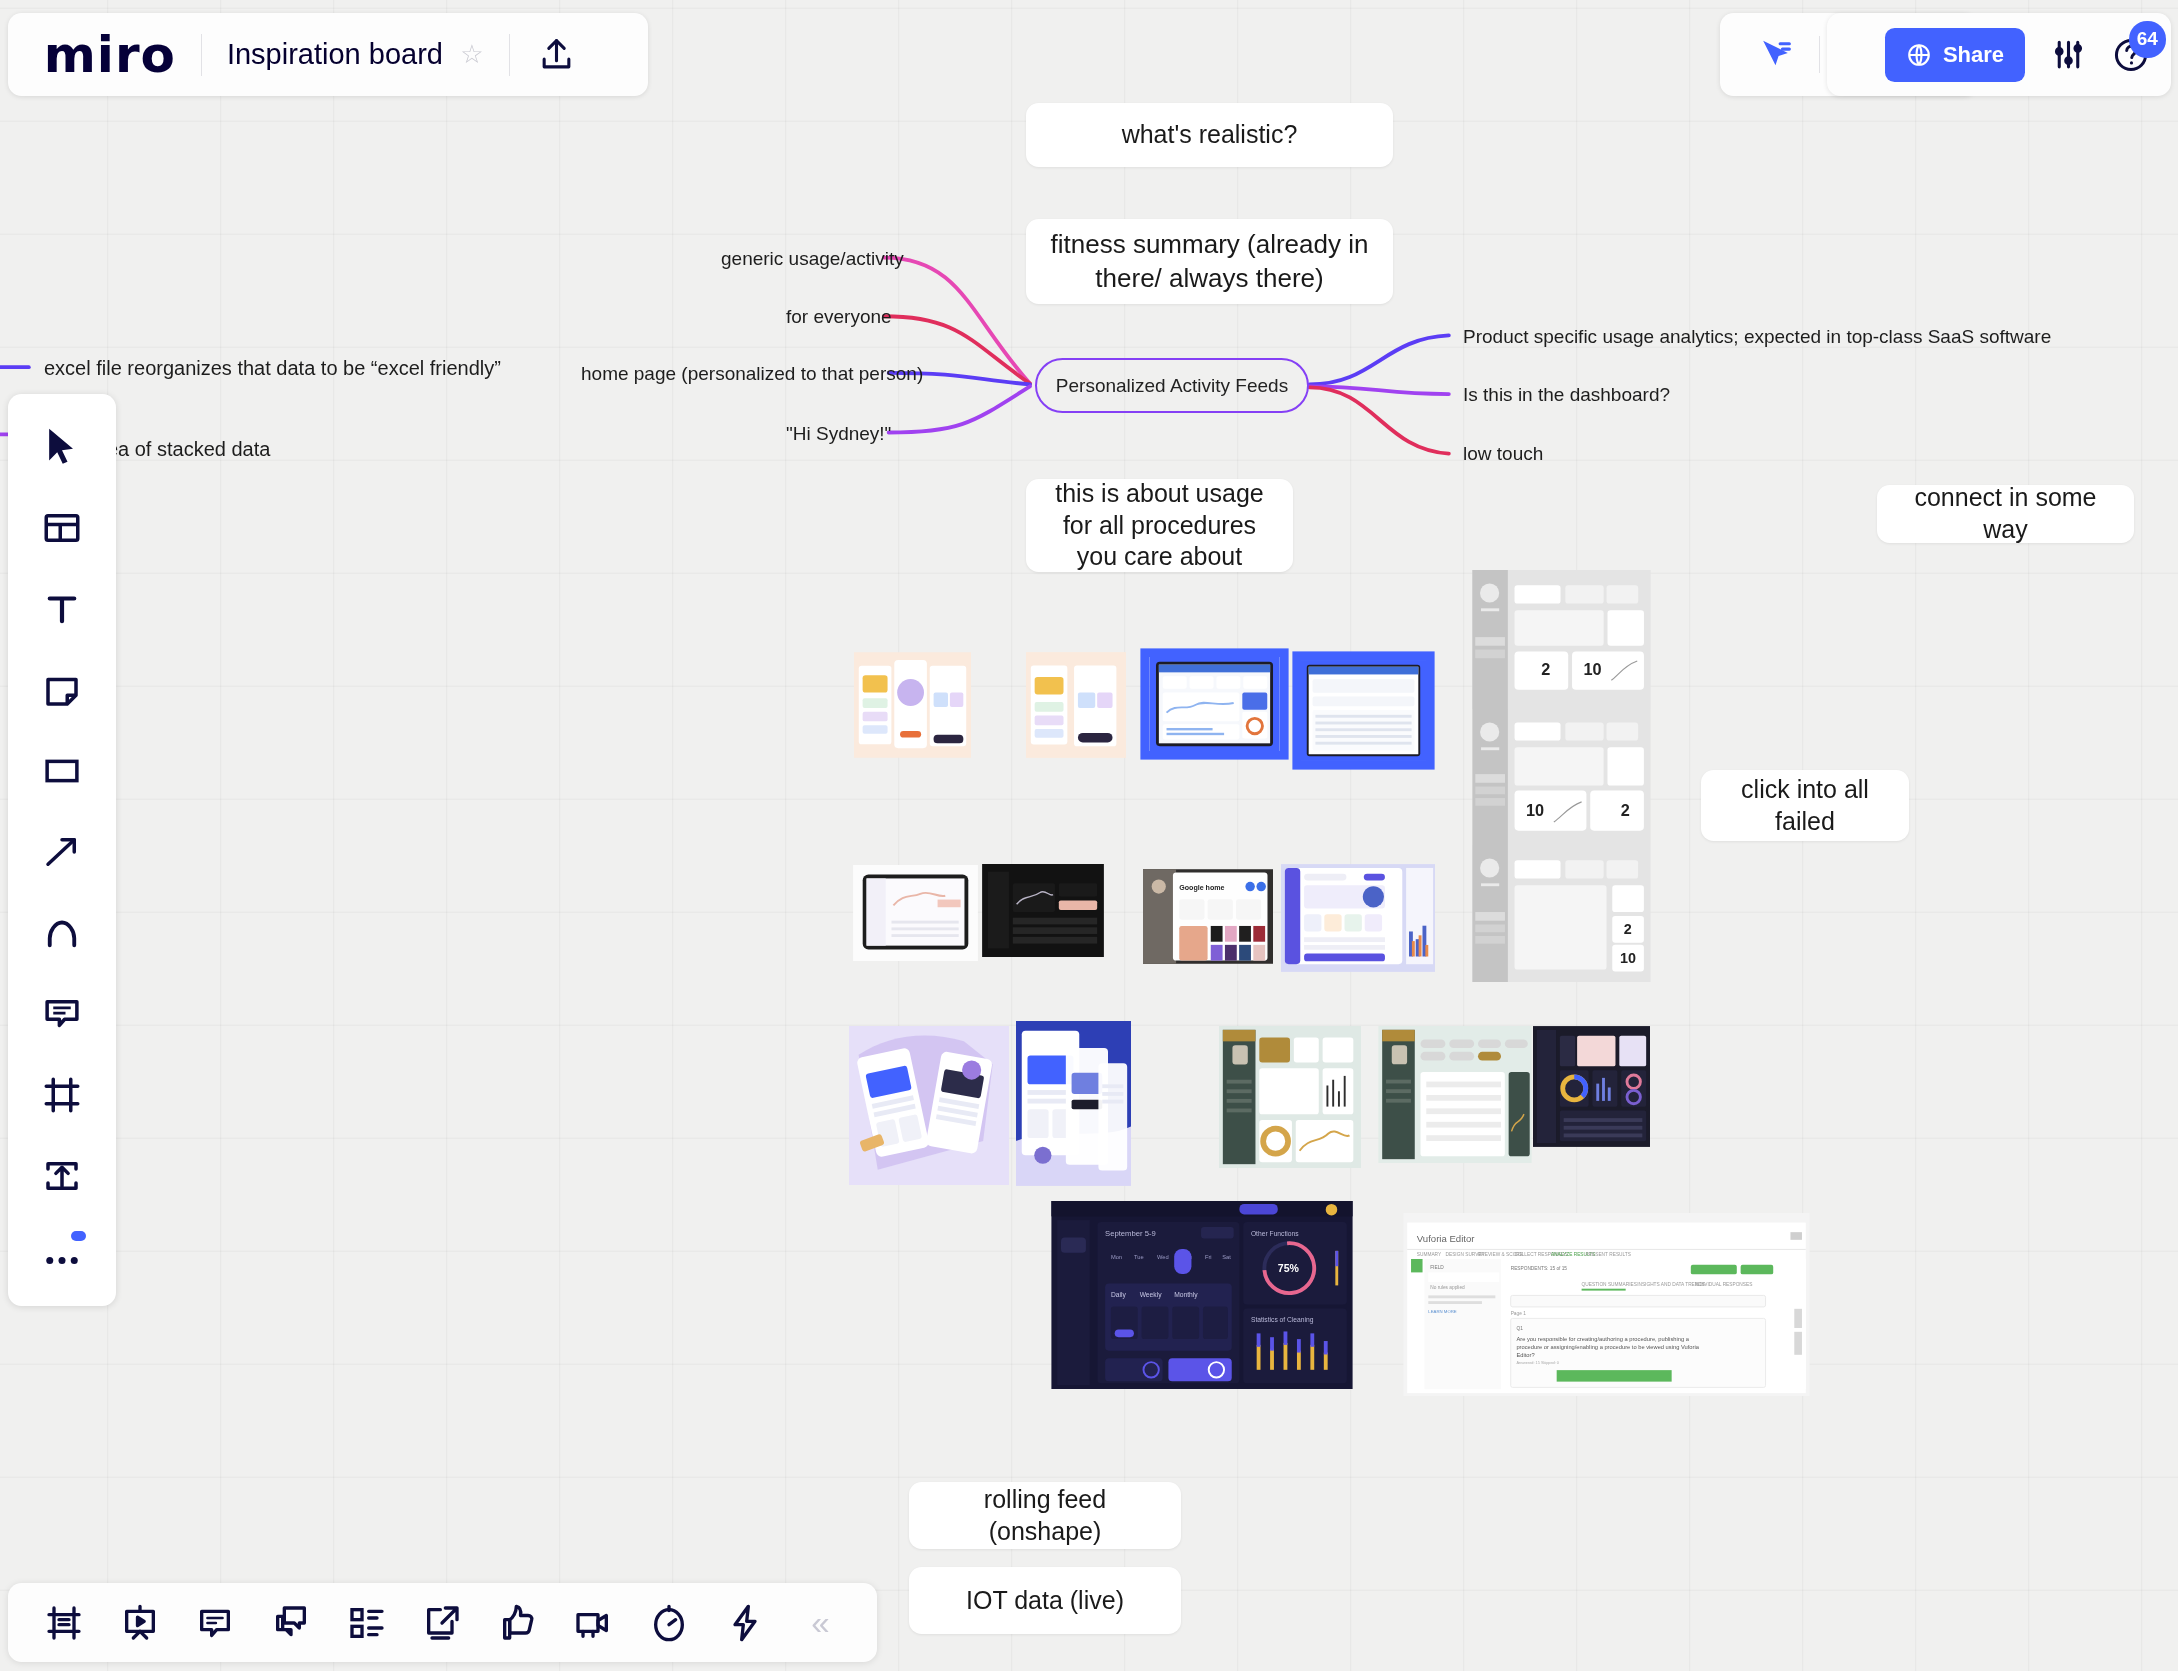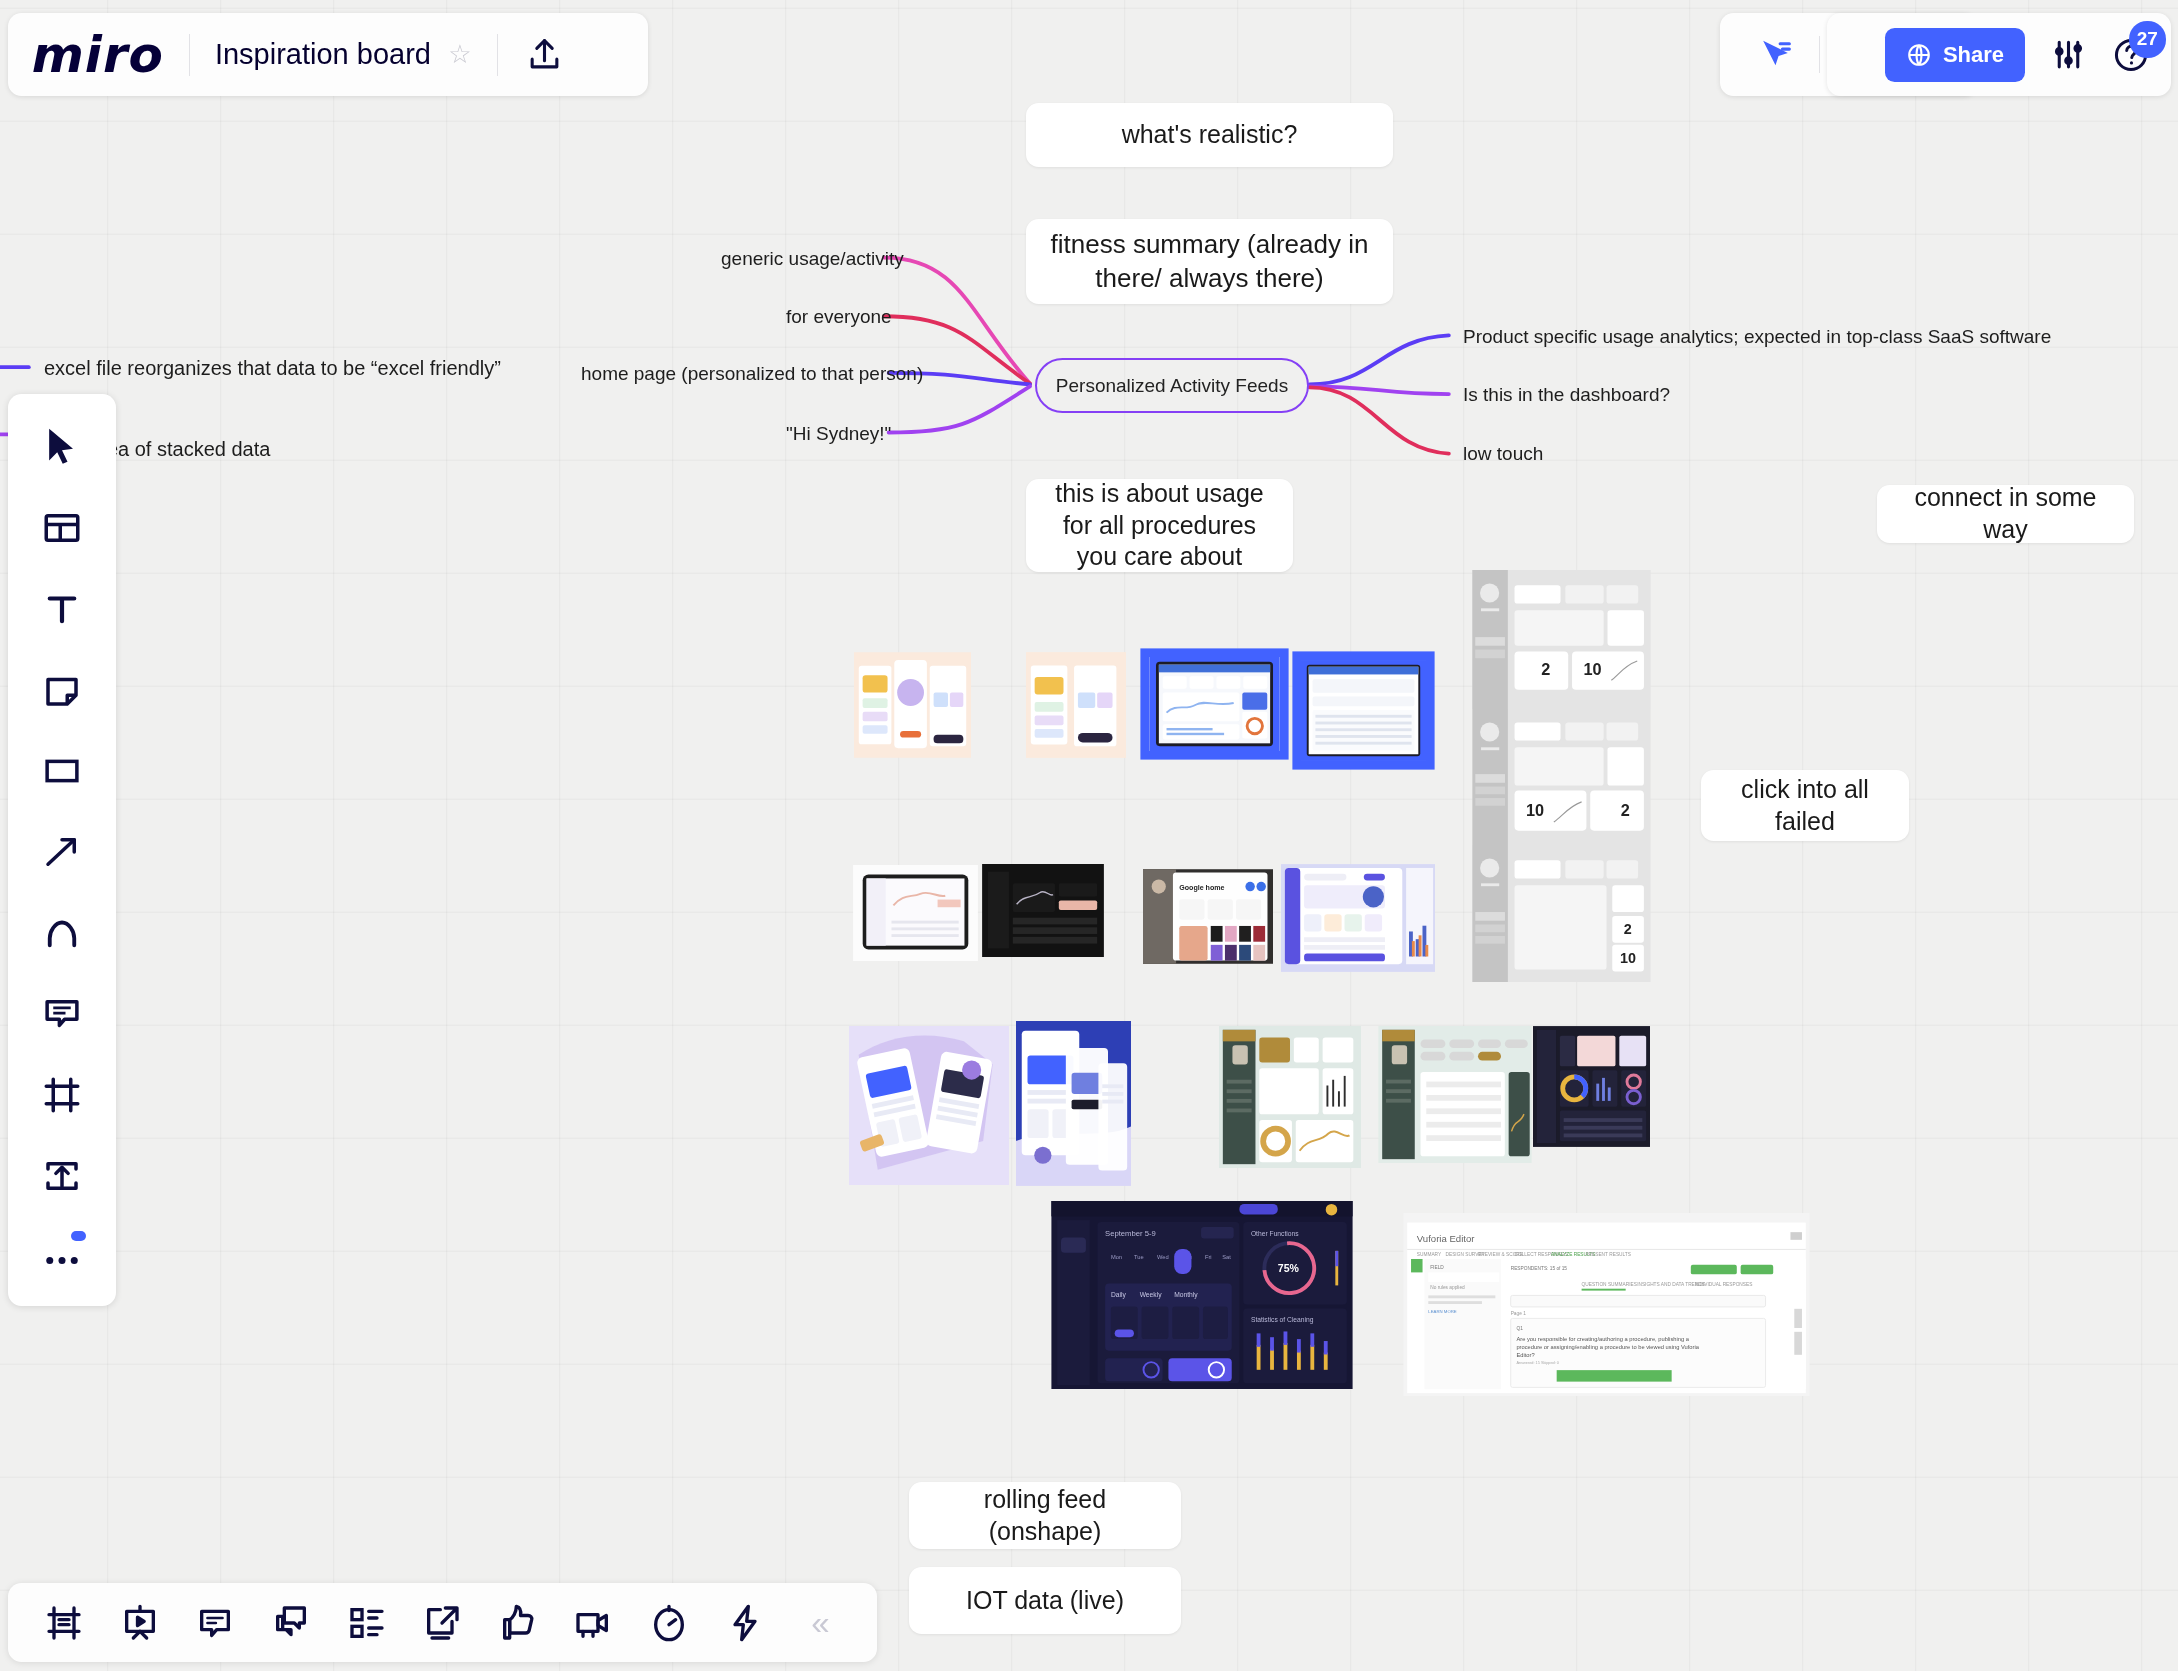--- a/index.html
+++ b/index.html
@@ -22,21 +22,21 @@
 
   
   .topbar-left {
     position: absolute; left: 7.7px; top: 13.4px;
     height: 83px; width: 640px;
     background: #fdfdfd; border-radius: 13.4px;
     display: flex; align-items: center;
     box-shadow: 0 1px 5.8px rgba(0,0,0,.10);
     z-index: 40;
   }
-  .miro-logo { margin-left: 24px; display:flex; align-items:center; gap:4.8px;font-style:italic; }
+  .miro-logo { margin-left: 36px; display:flex; align-items:center; gap:4.8px; }
   .miro-logo span {
     font-family: "DejaVu Sans", sans-serif;
     font-size: 50px; font-weight: 700; color: #050038; letter-spacing: 1px;
   }
   .vdiv { width:1px; height:42px; background:#e2e2e6; margin:0 25px; }
   .board-title {
     font-size: 29px; color: #05002f; font-weight: 400; white-space:nowrap;
   }
   .star-icon { margin-left: 17.3px; font-size: 26px; color: #c9c9d1; cursor: pointer; }
   .upload-icon { margin-left: 3.8px; display:flex; align-items:center; }
@@ -696,21 +696,21 @@
           <circle cx="12" cy="16" r="1.8" fill="#0d0d3d"></circle>
           <circle cx="18" cy="8" r="1.8" fill="#0d0d3d"></circle>
       </svg>
     </div>
     <div class="help-wrap">
       <svg width="38" height="38" viewBox="0 0 24 24" fill="none" stroke="#0d0d3d" stroke-width="1.9">
         <circle cx="12" cy="12" r="9.2"></circle>
         <path d="M9.3 9.2a2.8 2.8 0 115.2 1.5c-.7 1-2 1.3-2 2.8" stroke-linecap="round"></path>
         <circle cx="12.3" cy="17" r="1" fill="#0d0d3d" stroke="none"></circle>
       </svg>
-      <span class="notif-badge">27</span>
+      <span class="notif-badge">64</span>
     </div>
   </div>
 
   <div class="left-rail">
     <div class="tool">
       <svg width="44" height="44" viewBox="0 0 24 24">
           <path d="M5 2l13 11-6 .8 3 6.2-2.6 1.2-3-6.3-4.4 4.4z" fill="#0d0d3d"></path>
         </svg>
     </div>
     <div class="tool">

